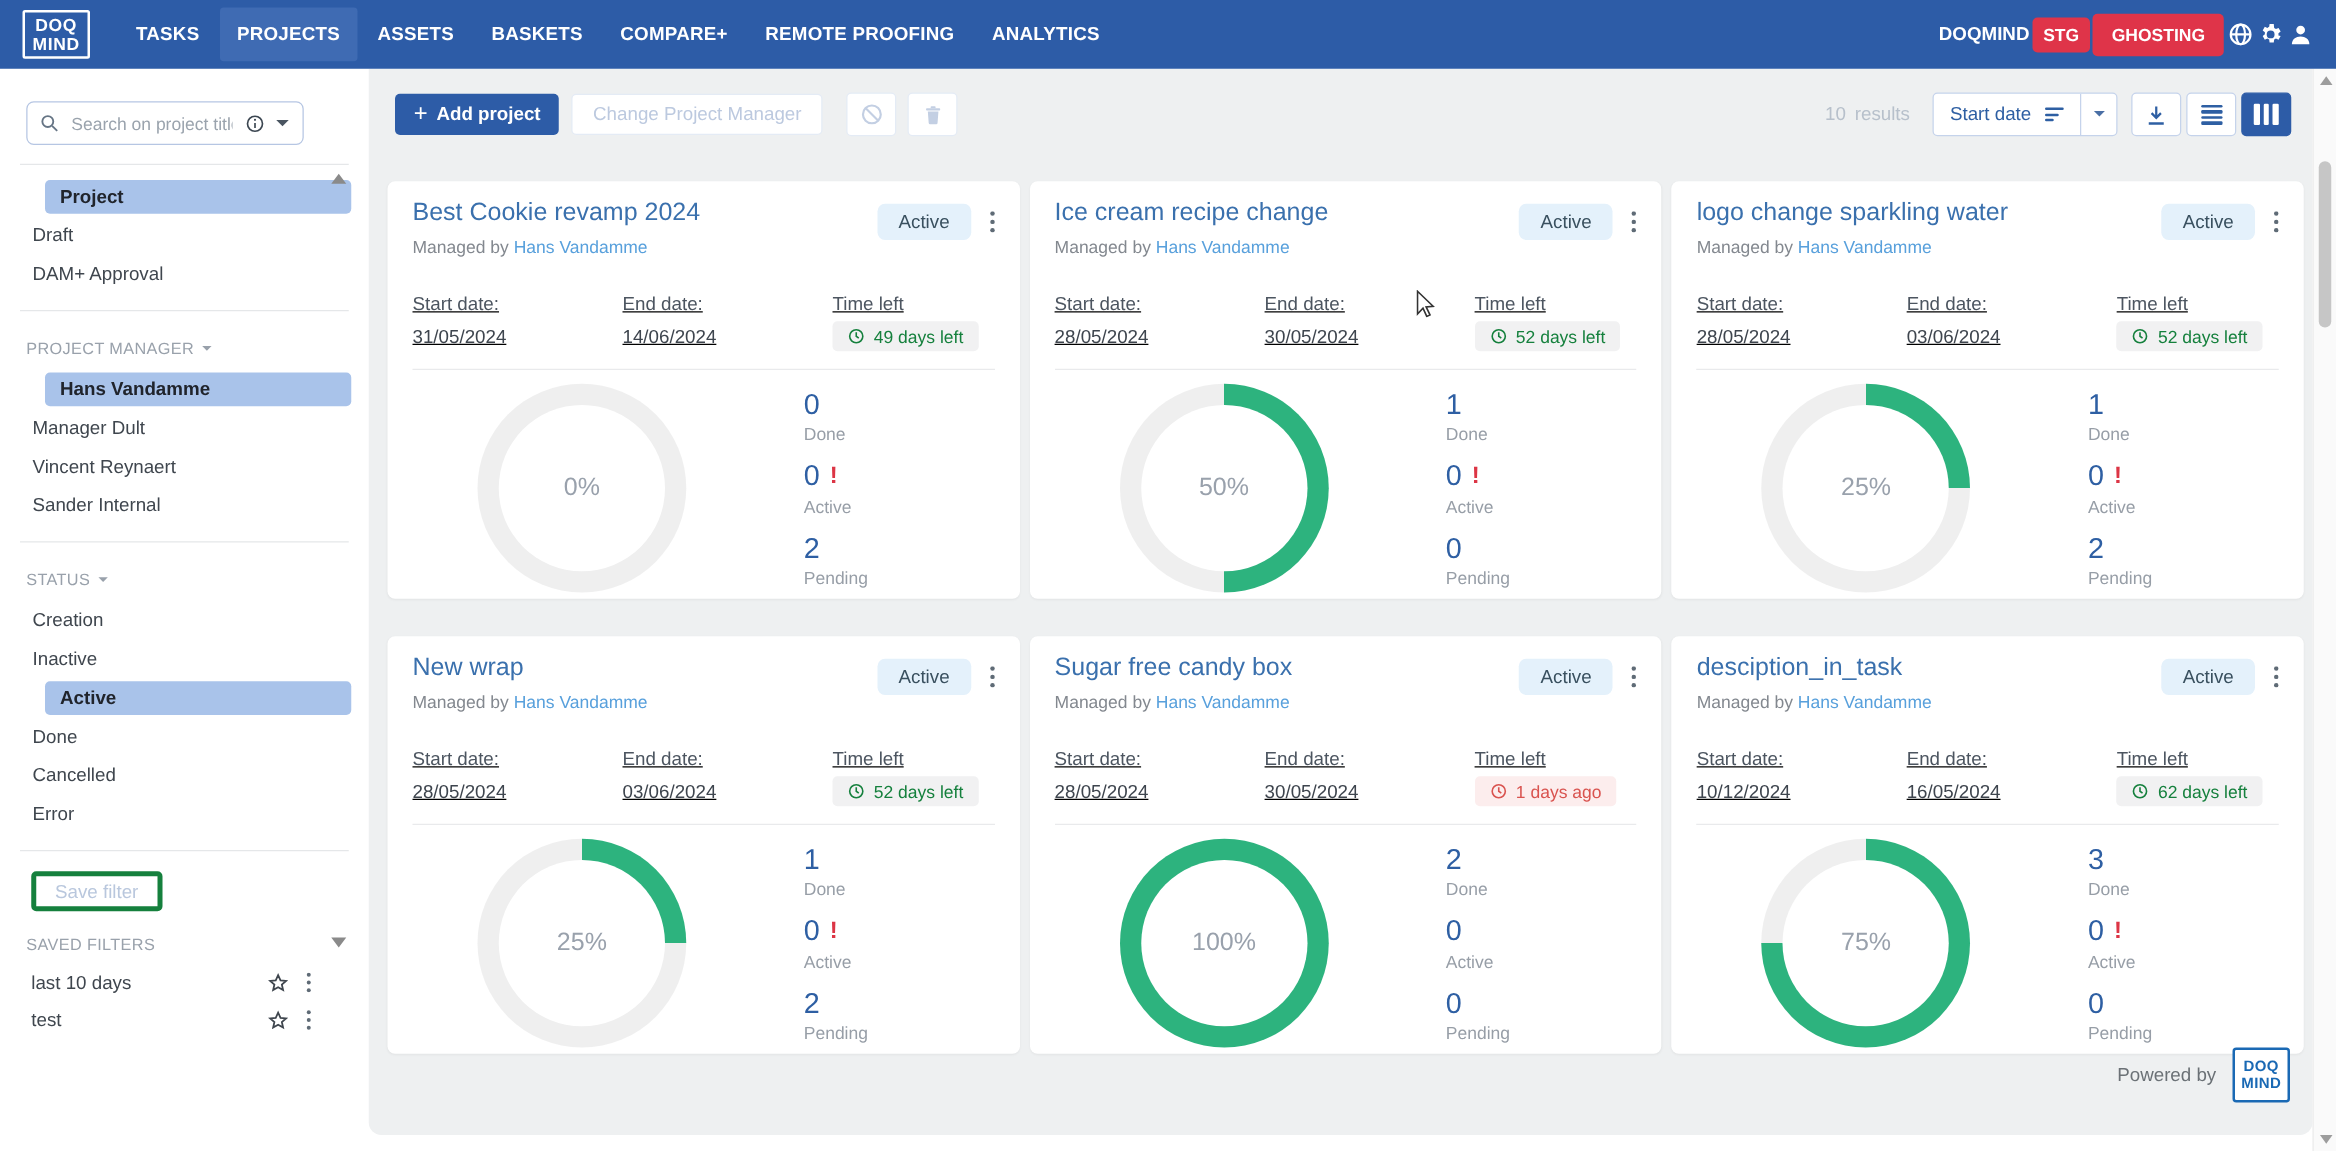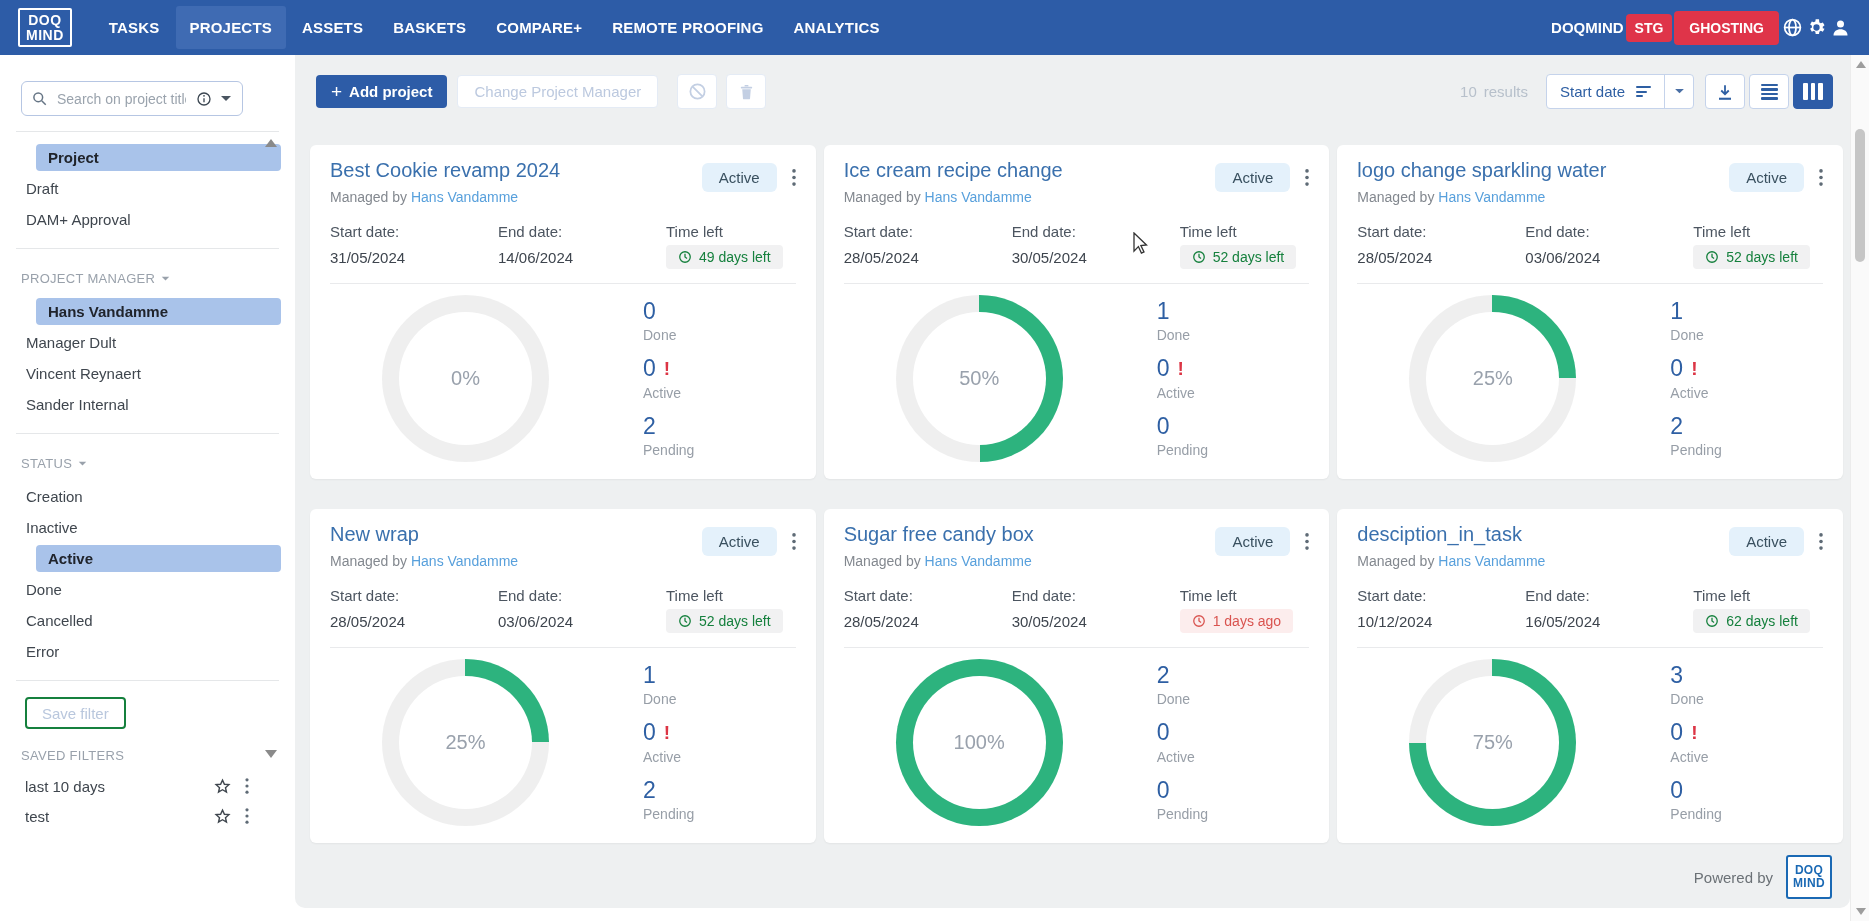--- a/index.html
+++ b/index.html
@@ -33,21 +33,21 @@
     font-family:inherit;background:transparent;}
   .searchbox input::placeholder{color:#9aa3ad;}
   .side-div{border:none;border-top:1px solid #e5e7e9;margin:15px 16px 0 16px;}
   .side-list{list-style:none;margin:12px 0 0 0;padding:0;}
   .side-item{height:27px;line-height:27px;margin:0 14px 4px 14px;padding:0 12px;font-size:15px;
     color:#3f464e;border-radius:4px;cursor:pointer;white-space:nowrap;}
   .side-item.selected{background:#a9c3ea;color:#20242c;font-weight:bold;margin-left:36px;}
   .side-header{margin:22px 0 0 21px;font-size:13px;color:#99a1ab;letter-spacing:.3px;
     display:flex;align-items:center;gap:6px;cursor:pointer;}
   .save-filter-btn{margin:16px 0 0 25px;height:32px;padding:0 15px;background:#fff;
-    border:2px solid #15803d;border-radius:4px;color:#b9c7dd;font-size:15px;font-family:inherit;}
+    border:4px solid #15803d;border-radius:4px;color:#b9c7dd;font-size:15px;font-family:inherit;}
   .saved-list{list-style:none;margin:10px 0 0 0;padding:0;}
   .saved-item{display:flex;align-items:center;height:26px;margin:0 46px 4px 25px;font-size:15px;
     color:#3f464e;cursor:pointer;gap:14px;}
   .saved-item .lbl{flex:1;}
   .scroll-arrow{position:absolute;left:265px;width:0;height:0;
     border-left:6px solid transparent;border-right:6px solid transparent;}
   .scroll-arrow.up{top:84px;border-bottom:8px solid #8a8a8a;}
   .scroll-arrow.down{top:695px;border-top:8px solid #8a8a8a;}
   
   .main{position:absolute;top:55px;left:295px;width:1555px;height:853px;background:#eef0f1;
@@ -79,21 +79,21 @@
   .cards{margin:36px 7px 0 15px;display:grid;grid-template-columns:repeat(3,1fr);gap:30px 8px;}
   .card{background:#fff;border-radius:6px;height:334px;padding:13px 20px 0 20px;box-sizing:border-box;
     box-shadow:0 1px 2px rgba(0,0,0,.05);overflow:hidden;}
   .card-head{display:flex;justify-content:space-between;align-items:flex-start;}
   .card-title{margin:0;font-size:20px;font-weight:normal;color:#3a70ad;line-height:1.25;cursor:pointer;}
   .managed{margin:6px 0 0 0;font-size:14px;color:#83888f;}
   .managed a{color:#58a0dc;text-decoration:none;cursor:pointer;}
   .head-right{display:flex;align-items:center;gap:15px;margin-top:5px;}
   .status-pill{background:#e4f1fb;color:#39505f;font-size:15px;padding:6px 17px;border-radius:6px;}
   .kebab{cursor:pointer;display:flex;color:#5f6b76;}
-  .dates{display:flex;margin-top:18px;}
+  .dates{display:flex;margin-top:30px;text-decoration:underline;}
   .date-col{width:168px;}
   .date-col.time{flex:1;}
   .dlabel{display:block;font-size:15px;color:#4c5560;}
   .dval{display:block;font-size:15px;color:#3e454e;margin-top:9px;}
   .time-pill{margin-top:5px;display:inline-flex;align-items:center;gap:7px;background:#f1f1f2;
     color:#15803d;border-radius:4px;padding:4px 12px;font-size:14px;}
   .time-pill.overdue{background:#fceded;color:#d9534f;}
   .card-div{border:none;border-top:1px solid #e9eaec;margin:14px 0 0 0;}
   .card-body{display:flex;align-items:center;padding:11px 0 0 52px;}
   .donut{--pct:0;width:167px;height:167px;border-radius:50%;position:relative;flex:none;
@@ -101,21 +101,21 @@
   .donut::before{content:"";position:absolute;inset:17px;background:#fff;border-radius:50%;}
   .donut .pct{position:absolute;inset:0;display:flex;align-items:center;justify-content:center;
     font-size:20px;color:#99a1ac;}
   .stats{margin-left:94px;}
   .stat{margin-bottom:13px;}
   .stat:last-child{margin-bottom:0;}
   .num{font-size:23px;color:#2e5fa3;display:flex;align-items:center;gap:8px;line-height:1.1;cursor:pointer;}
   .alert{color:#dc3545;font-size:19px;font-weight:bold;}
   .slabel{display:block;font-size:14px;color:#979ea7;margin-top:3px;}
   
-  .footer{position:absolute;bottom:9px;right:18px;display:flex;align-items:center;gap:13px;}
+  .footer{position:absolute;bottom:26px;right:18px;display:flex;align-items:center;gap:13px;}
   .footer .pw{font-size:15px;color:#6b7176;}
   .flogo{width:42px;height:40px;border:2px solid #1a69b4;border-radius:3px;background:#fff;
     display:flex;flex-direction:column;align-items:center;justify-content:center;
     color:#1a69b4;font-weight:bold;font-size:12px;line-height:1.05;letter-spacing:.3px;}
   
   .vscroll{position:absolute;top:55px;right:0;width:19px;height:866px;background:#fafafa;
     border-left:1px solid #ececec;box-sizing:border-box;}
   .vscroll .thumb{position:absolute;top:74px;left:4px;width:10px;height:133px;background:#c6c6c6;border-radius:6px;}
   .vscroll .arr{position:absolute;left:4.5px;width:0;height:0;border-left:5px solid transparent;border-right:5px solid transparent;}
   .vscroll .arr.up{top:6px;border-bottom:7px solid #9d9d9d;}

